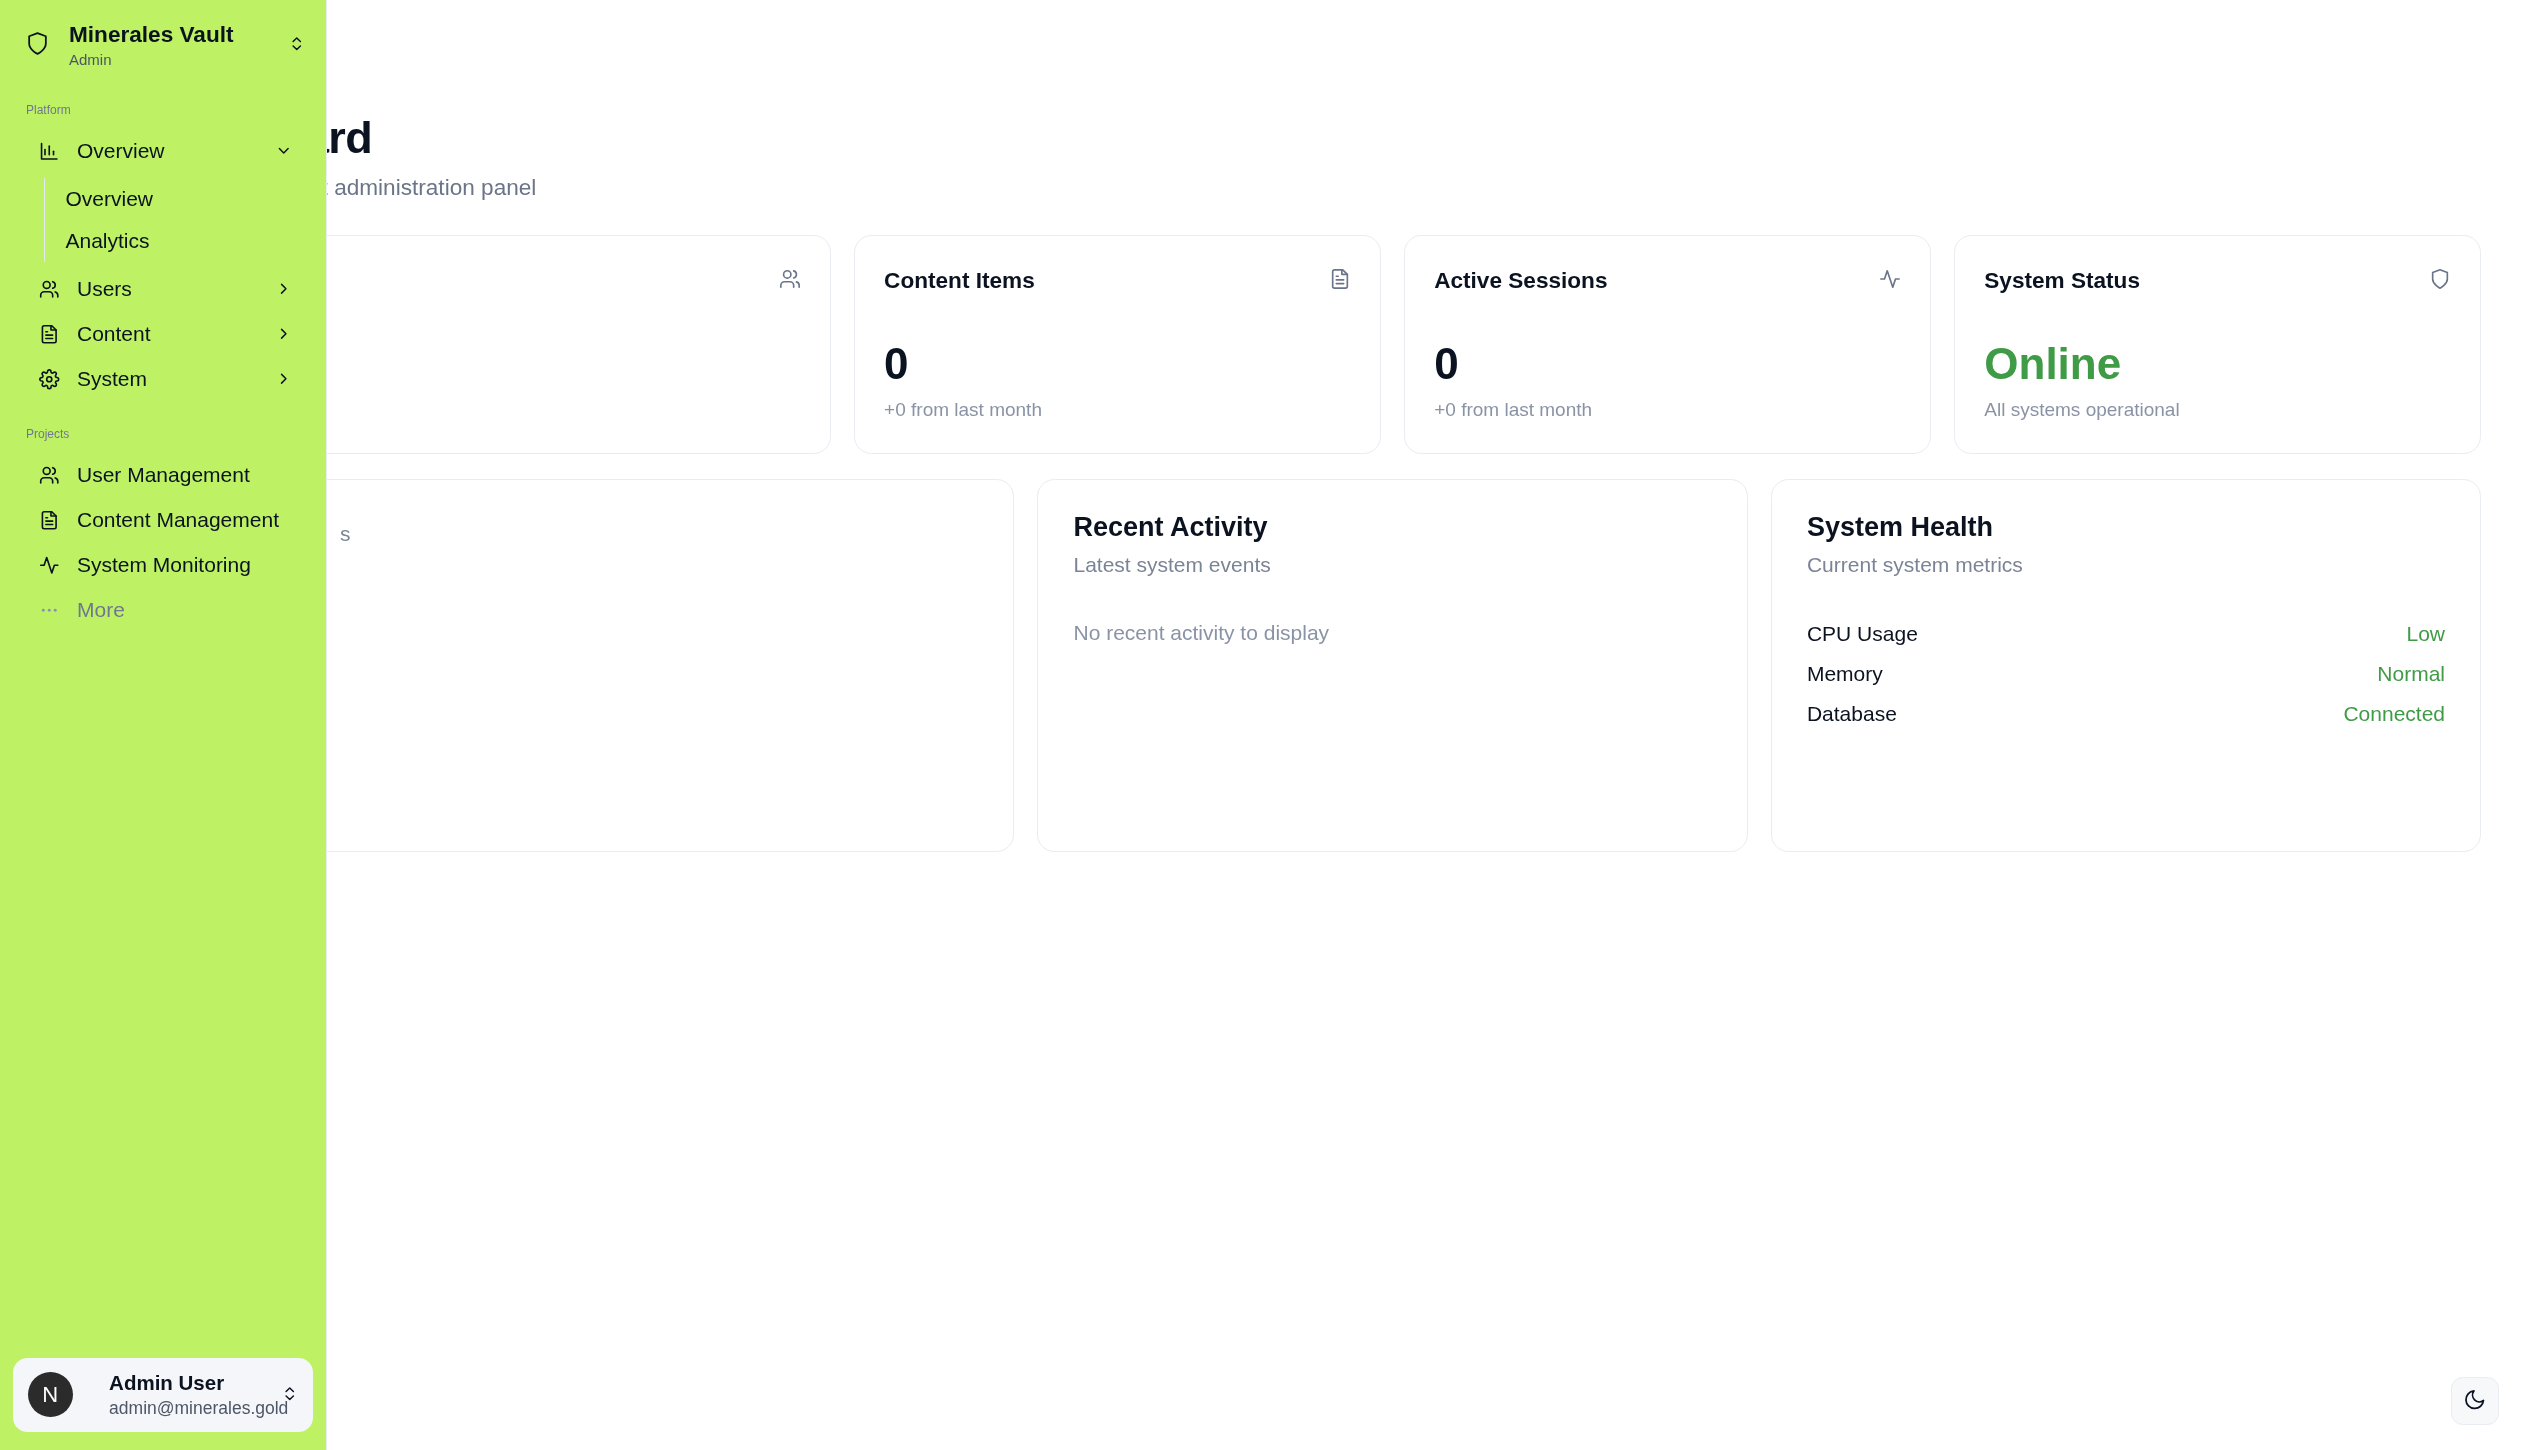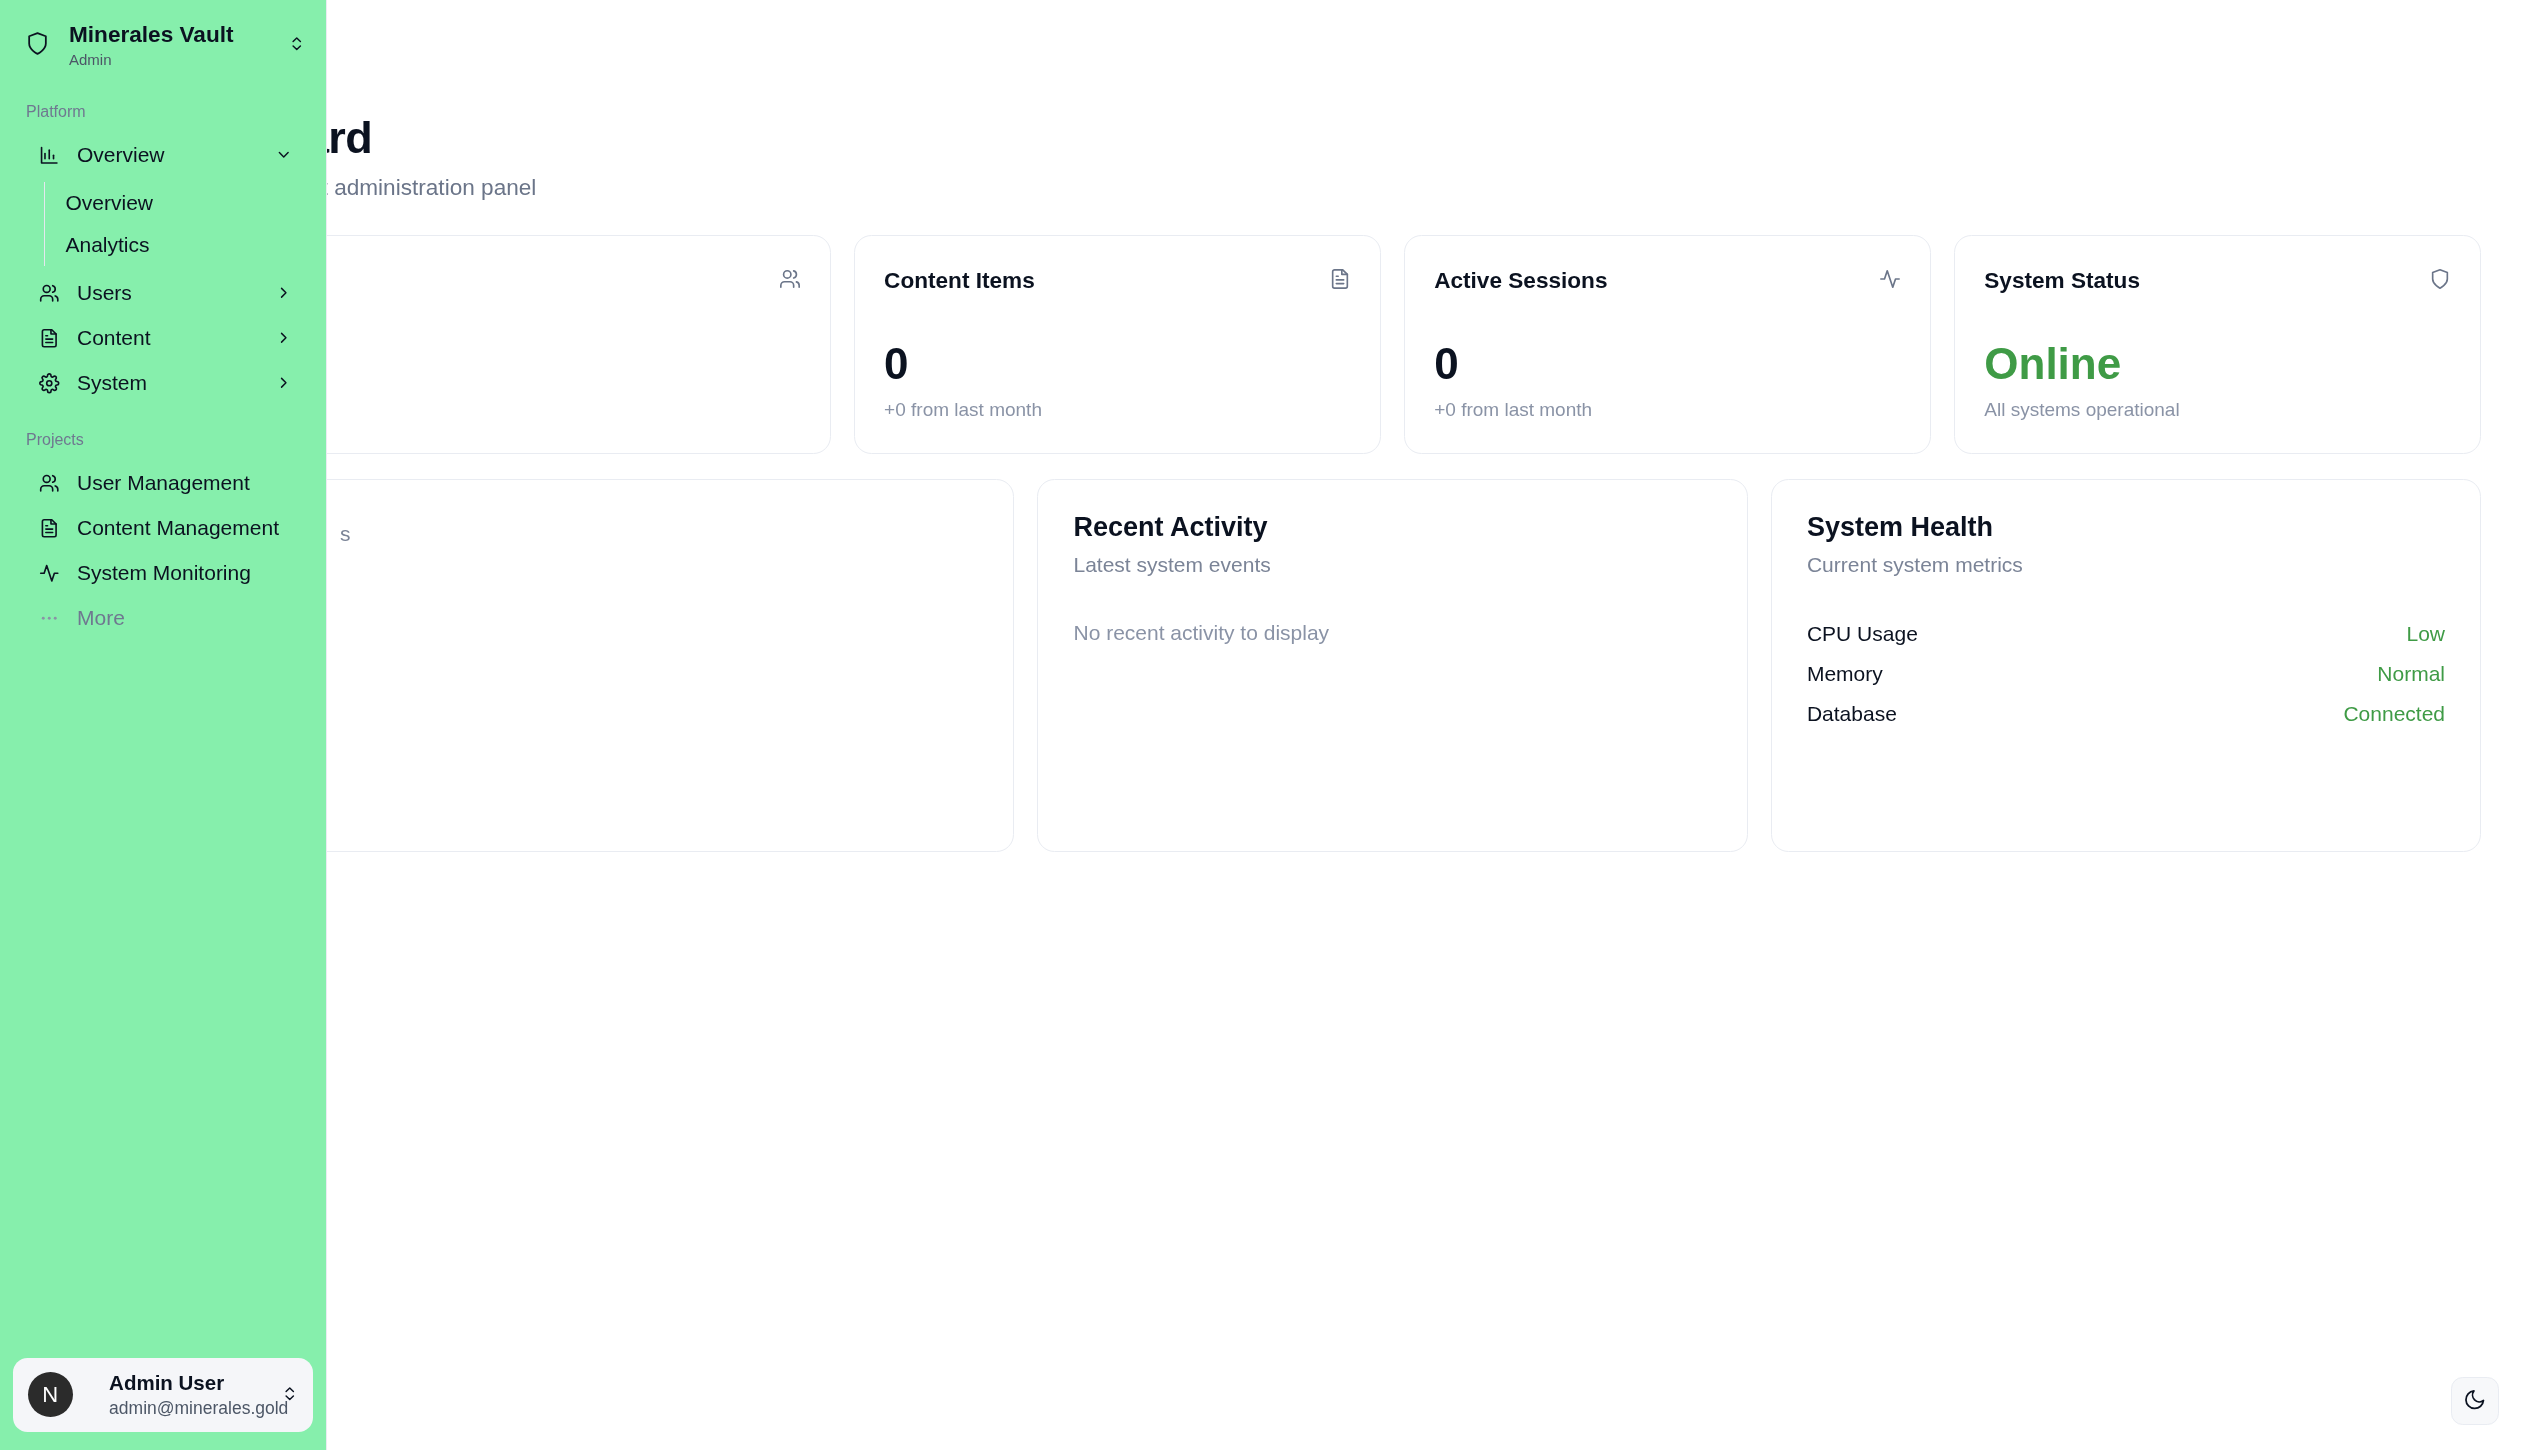--- a/index.html
+++ b/index.html
@@ -64,38 +64,38 @@
     width: 48px; height: 48px; border-radius: 11.7px;
     background: #f7f8fa; border: 1.5px solid #e9ecf2;
     display: flex; align-items: center; justify-content: center;
     cursor: pointer;
   }
 
   
   .sidebar {
     position: absolute; left: 0; top: 0;
     width: 327px; height: 1451px;
-    background: #86efac;
+    background: #bef264;
     border-right: 1.5px solid #e9ecf2;
     display: flex; flex-direction: column;
     z-index: 10;
   }
   .sb-header {
     display: flex; align-items: center; gap: 19px;
     padding: 20.5px 20.5px 19px 25px;
   }
   .sb-brand-icon { color: #0b1220; flex: 0 0 auto; }
   .sb-brand-text { flex: 1 1 auto; min-width: 0; }
   .sb-brand-name { font-size: 22.6px; font-weight: 600; color: #0b1220; line-height: 1.2; }
   .sb-brand-role { font-size: 15px; color: #4c5666; margin-top: 3.7px; }
   .sb-chev { color: #0b1220; flex: 0 0 auto; }
 
   .sb-body { flex: 1 1 auto; padding: 16px 0 0 0; overflow: hidden; }
   .sb-group-label {
-    font-size: 16px; color: #6f7890; font-weight: 400;
+    font-size: 12px; color: #6f7890; font-weight: 400;
     padding: 0 0 11.7px 26px;
   }
   .sb-group { margin-bottom: 25px; }
   .sb-item {
     display: flex; align-items: center; gap: 17.5px;
     height: 45px; padding: 0 20.5px 0 26px;
     cursor: pointer; border-radius: 10.2px; margin: 0 13px;
   }
   .sb-item-icon { color: #0b1220; flex: 0 0 auto; display: flex; }
   .sb-item-icon.muted { color: #8a93a6; }

